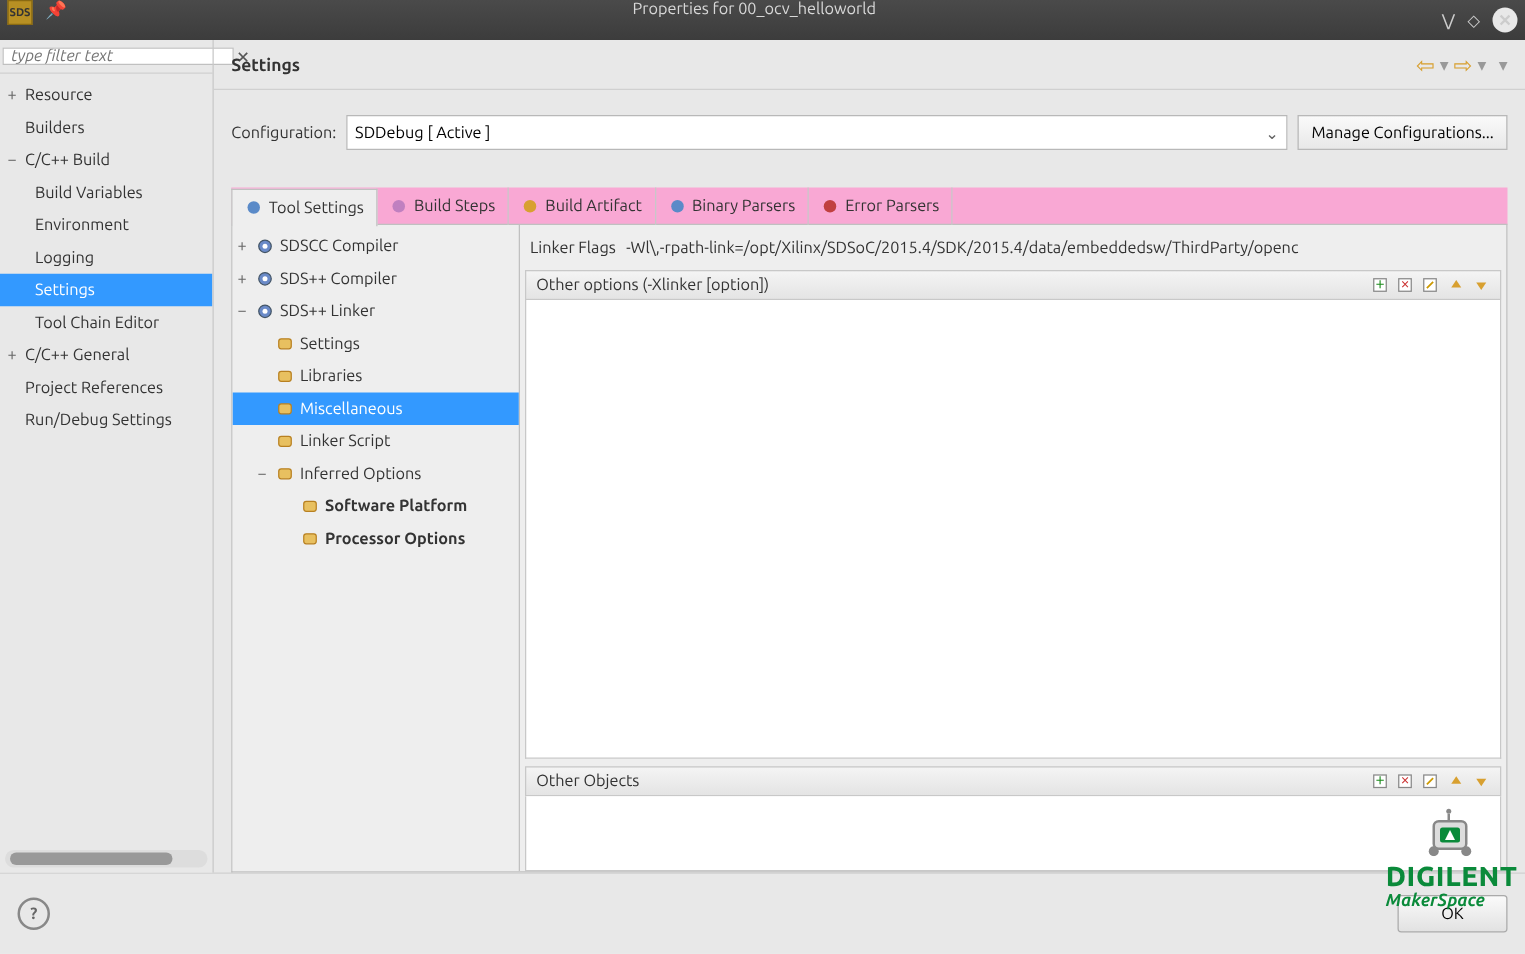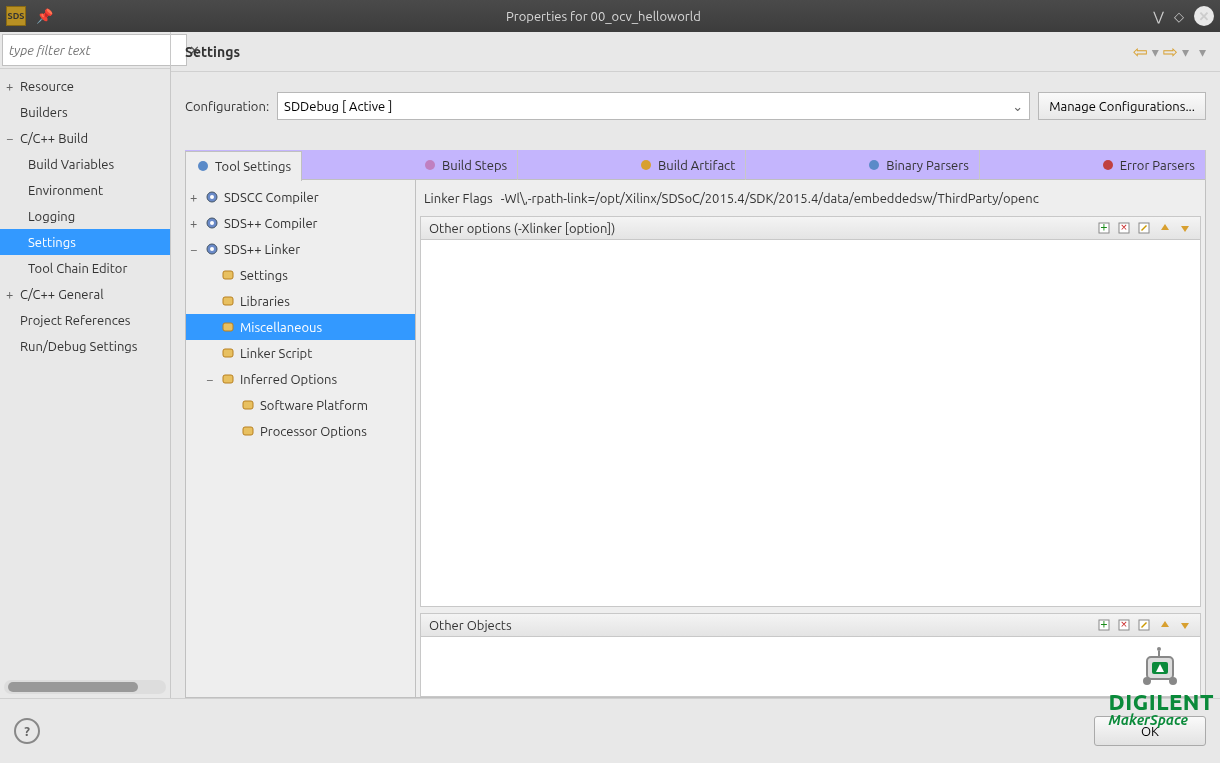--- a/index.html
+++ b/index.html
@@ -1,72 +1,72 @@
 <!DOCTYPE html>
 <html><head>
 <meta charset="utf-8">
 <style>
 * { box-sizing: border-box; margin: 0; padding: 0; font-family: "Segoe UI", Ubuntu, Cantarell, sans-serif; font-size: 13px; }
 body { width: 1220px; height: 763px; background: #e8e8e8; overflow: hidden; position: relative; }
-.titlebar { height: 32px; background: linear-gradient(to bottom, #4a4a4a, #3c3c3c); display: flex; align-items: center; padding: 0 6px; color: #ddd; }
+.titlebar { height: 32px; background: linear-gradient(to bottom, #4a4a4a, #3c3c3c); display: flex; padding: 0 6px; color: #ddd; }
 .app-icon { width: 20px; height: 20px; background: #b89023; border: 1px solid #8a6a12; display: flex; align-items: center; justify-content: center; font-size: 9px; font-weight: bold; color: #333; margin-right: 6px; }
 .pin-icon { color: #ccc; font-size: 14px; margin-left: 4px; }
 .titlebar-title { flex: 1; text-align: center; color: #d8d8d8; font-size: 13px; }
 .titlebar-controls { display: flex; gap: 10px; align-items: center; }
 .titlebar-controls span { color: #ccc; cursor: pointer; }
 .close-btn { width: 20px; height: 20px; border-radius: 50%; background: #e8e8e8; color: #333; display: flex; align-items: center; justify-content: center; font-weight: bold; font-size: 13px; }
 .dialog-body { display: flex; height: 666px; background: #e8e8e8; }
 .left-pane { width: 170px; background: #e8e8e8; display: flex; flex-direction: column; }
 .filter-row { display: flex; align-items: center; padding: 2px; border-bottom: 1px solid #d0d0d0; }
-.filter-input { flex: 1; height: 32px; border: 1px solid #c0c0c0; background: #fff; padding: 0 6px; color: #9a9a9a; font-style: italic; }
+.filter-input { flex: 1; height: 14px; border: 1px solid #c0c0c0; background: #fff; padding: 0 6px; color: #9a9a9a; font-style: italic; }
 .clear-btn { width: 22px; height: 22px; display: flex; align-items: center; justify-content: center; color: #555; margin-left: 2px; }
 .nav-tree { flex: 1; overflow: hidden; padding-top: 4px; }
 .nav-item { display: flex; align-items: center; height: 26px; padding-left: 6px; color: #333; cursor: pointer; }
 .nav-item .exp { width: 14px; display: inline-block; color: #666; }
 .nav-item.child { padding-left: 28px; }
 .nav-item.selected { background: #3399ff; color: #fff; }
 .scrollbar { height: 14px; background: #ddd; margin: 0 4px 4px 4px; border-radius: 7px; position: relative; }
 .scrollbar .thumb { position: absolute; left: 4px; top: 2px; width: 130px; height: 10px; background: #999; border-radius: 5px; }
 .right-pane { flex: 1; display: flex; flex-direction: column; border-left: 1px solid #c8c8c8; }
 .header-row { display: flex; align-items: center; height: 40px; padding: 0 14px; border-bottom: 1px solid #d0d0d0; }
 .header-title { font-weight: bold; color: #333; font-size: 14px; flex: 1; }
 .nav-arrows { display: flex; gap: 4px; align-items: center; }
 .nav-arrows span { color: #999; font-size: 14px; }
 .arrow-yellow { color: #d8a030 !important; font-size: 18px !important; }
 .config-row { display: flex; align-items: center; padding: 20px 14px 14px 14px; gap: 8px; justify-content: center; }
 .config-label { color: #333; }
 .config-select { flex: 1; height: 28px; border: 1px solid #b8b8b8; background: #fff; padding: 0 6px; display: flex; align-items: center; justify-content: space-between; }
 .config-select .caret { color: #666; }
 .manage-btn { height: 28px; padding: 0 10px; border: 1px solid #b8b8b8; background: linear-gradient(#fafafa,#e8e8e8); display: flex; align-items: center; }
-.tabs-row { display: flex; align-items: center; height: 30px; margin: 16px 14px 0 14px; border-bottom: 1px solid #c0c0c0; background: #c4b5fd; justify-content: space-between; }
+.tabs-row { display: flex; align-items: center; height: 30px; margin: 16px 14px 0 14px; border-bottom: 1px solid #c0c0c0; background: #f9a8d4; }
 .tab { display: flex; align-items: center; gap: 5px; padding: 0 10px; height: 30px; color: #333; border-right: 1px solid #c8c8c8; }
 .tab.active { background: #eeeeee; border-top: 1px solid #c0c0c0; border-left: 1px solid #c0c0c0; border-right: 1px solid #c0c0c0; position: relative; top: 1px; }
 .tab .ticon { width: 14px; height: 14px; display: inline-block; }
 .settings-body { display: flex; flex: 1; margin: 0 14px 0 14px; border: 1px solid #c0c0c0; border-top: none; background: #eeeeee; overflow: hidden; }
 .tool-tree { width: 230px; border-right: 1px solid #c0c0c0; padding-top: 4px; background: #eeeeee; }
 .tt-item { display: flex; align-items: center; height: 26px; padding-left: 4px; color: #333; cursor: pointer; }
 .tt-item .exp { width: 14px; color: #666; }
 .tt-item .ic { width: 16px; height: 14px; margin-right: 4px; display: inline-flex; align-items: center; justify-content: center; }
 .tt-item.l1 { padding-left: 20px; }
-.tt-item.l2 { padding-left: 40px; }
+.tt-item.l2 { padding-left: 40px; font-weight: bold; }
 .tt-item.selected { background: #3399ff; color: #fff; }
 .form-pane { flex: 1; display: flex; flex-direction: column; overflow: hidden; }
 .flags-row { display: flex; align-items: center; height: 30px; padding: 6px 8px 0 8px; gap: 8px; }
 .flags-label { color: #333; white-space: nowrap; }
 .flags-value { flex: 1; color: #333; white-space: nowrap; overflow: hidden; }
 .section-head { display: flex; align-items: center; height: 24px; padding: 0 8px; border: 1px solid #c8c8c8; background: linear-gradient(#f4f4f4,#e4e4e4); margin: 6px 4px 0 4px; }
 .section-head .label { flex: 1; color: #333; }
 .section-head .tools { display: flex; gap: 6px; }
 .section-head .tools span { width: 14px; height: 14px; display: inline-block; }
 .section-body { flex: 1; border: 1px solid #c8c8c8; border-top: none; margin: 0 4px; background: #fff; }
 .section-body.short { flex: 0 0 60px; }
 .footer { height: 65px; display: flex; align-items: center; padding: 0 14px; border-top: 1px solid #d0d0d0; }
 .help-btn { width: 26px; height: 26px; border: 2px solid #888; border-radius: 50%; display: flex; align-items: center; justify-content: center; color: #666; font-weight: bold; }
 .footer-spacer { flex: 1; }
-.ok-btn { width: 112px; height: 30px; border: 1px solid #aaa; background: linear-gradient(#fafafa,#e2e2e2); border-radius: 3px; }
+.ok-btn { width: 88px; height: 30px; border: 1px solid #aaa; background: linear-gradient(#fafafa,#e2e2e2); border-radius: 3px; }
 .watermark { position: absolute; right: 6px; bottom: 36px; display: flex; align-items: center; gap: 6px; pointer-events: none; flex-direction: column; }
 .robot { width: 48px; height: 46px; }
 .wm-text { display: flex; flex-direction: column; line-height: 1; }
 .wm-line1 { color: #0a8a3a; font-weight: 800; font-size: 22px; letter-spacing: 0.5px; }
 .wm-line2 { color: #0a8a3a; font-weight: 700; font-size: 14px; font-style: italic; }
 svg { display: block; }
 </style>
 </head>
 <body>
 

